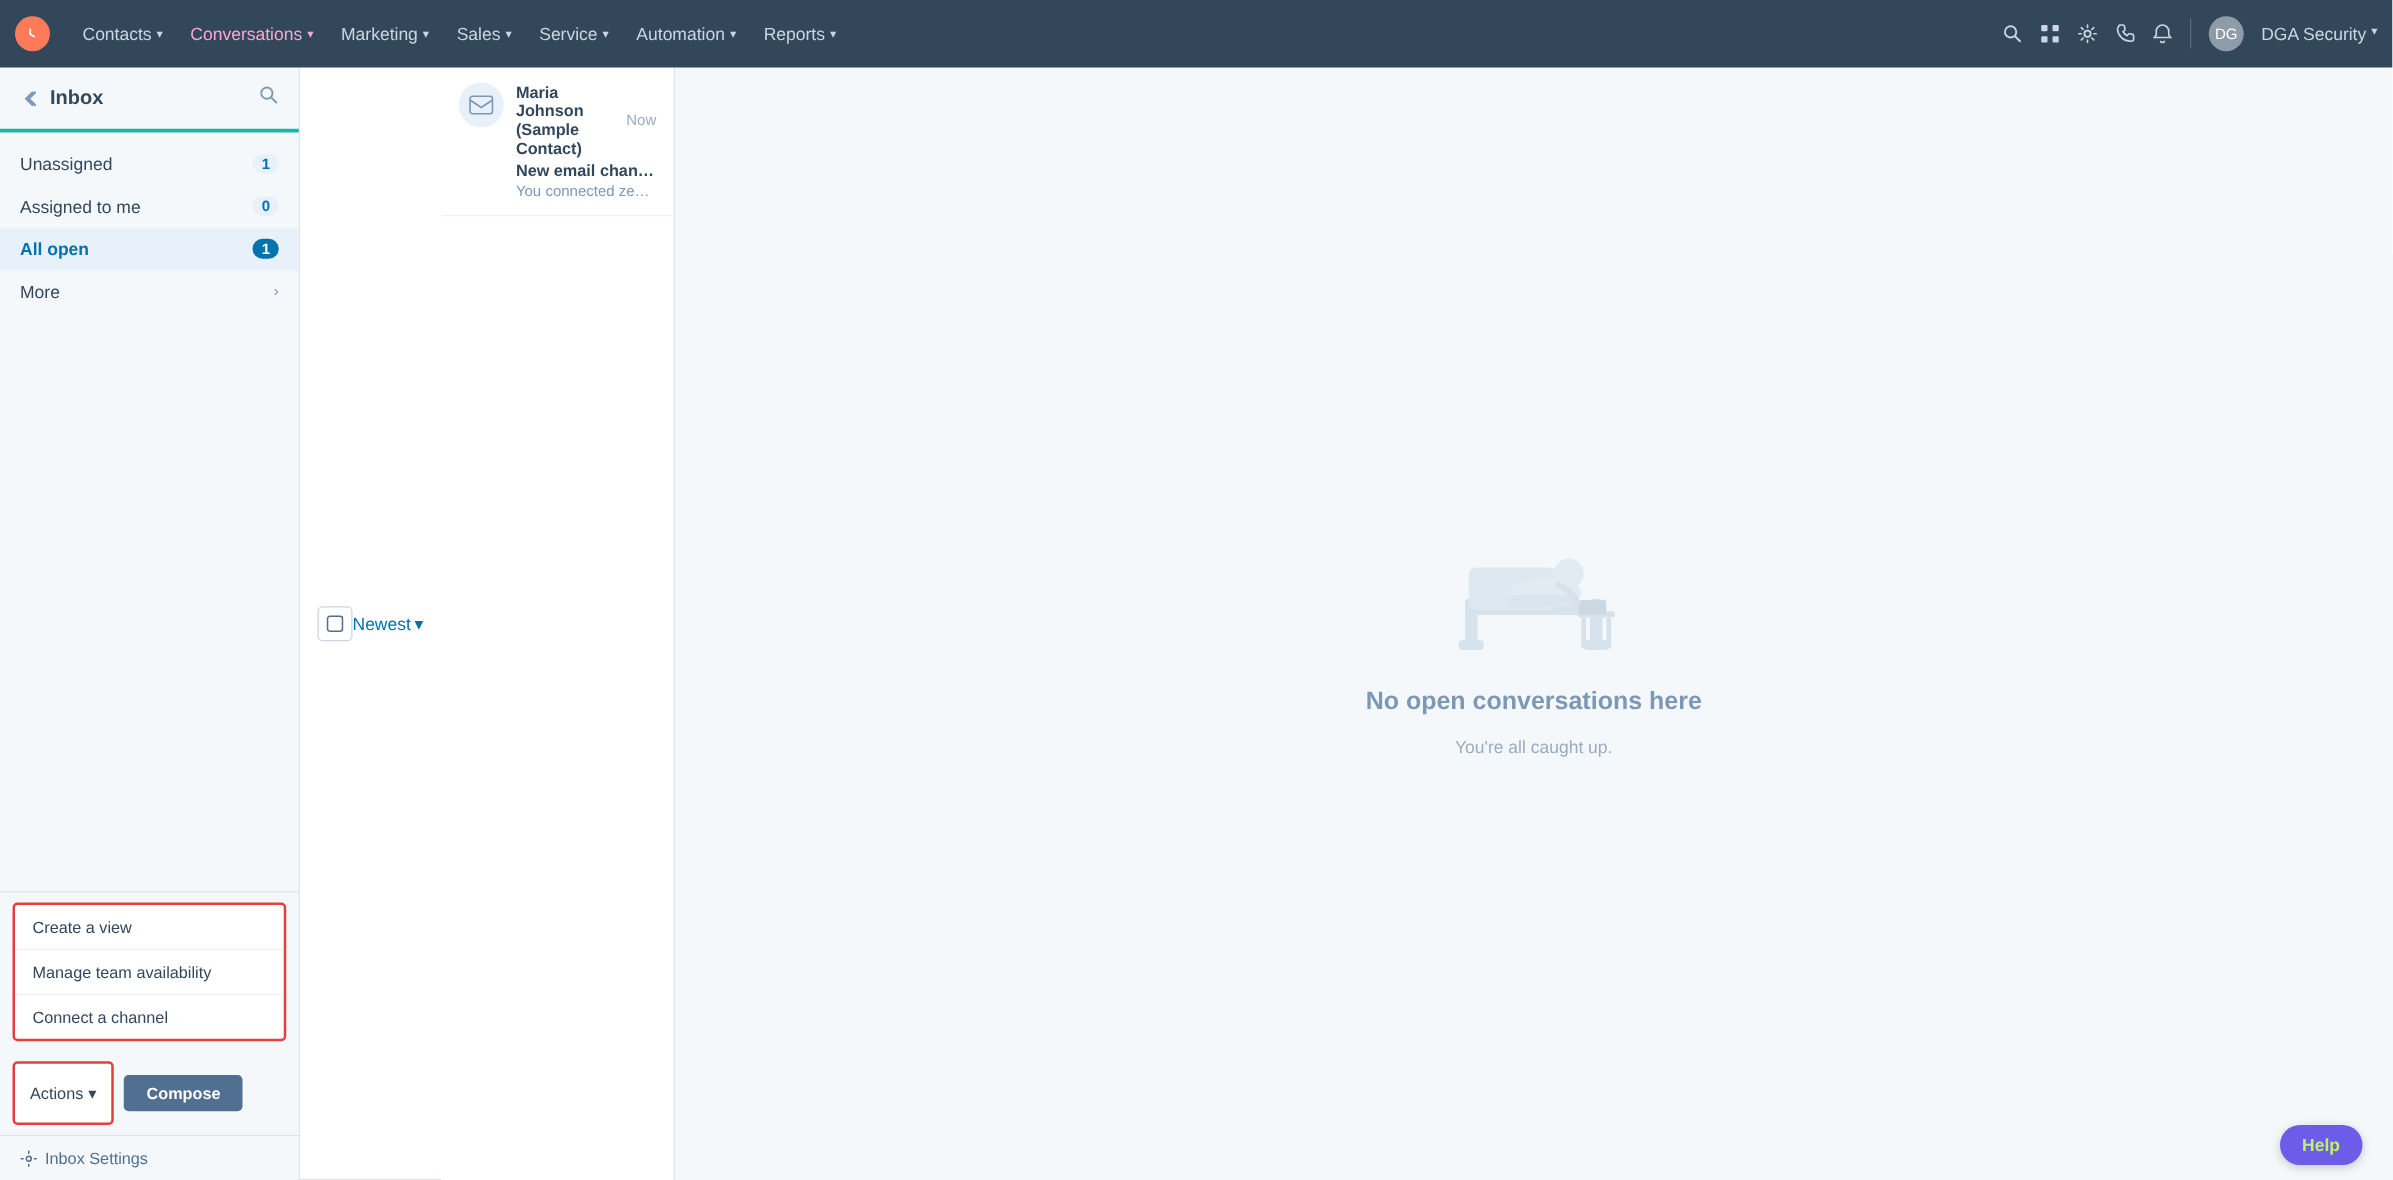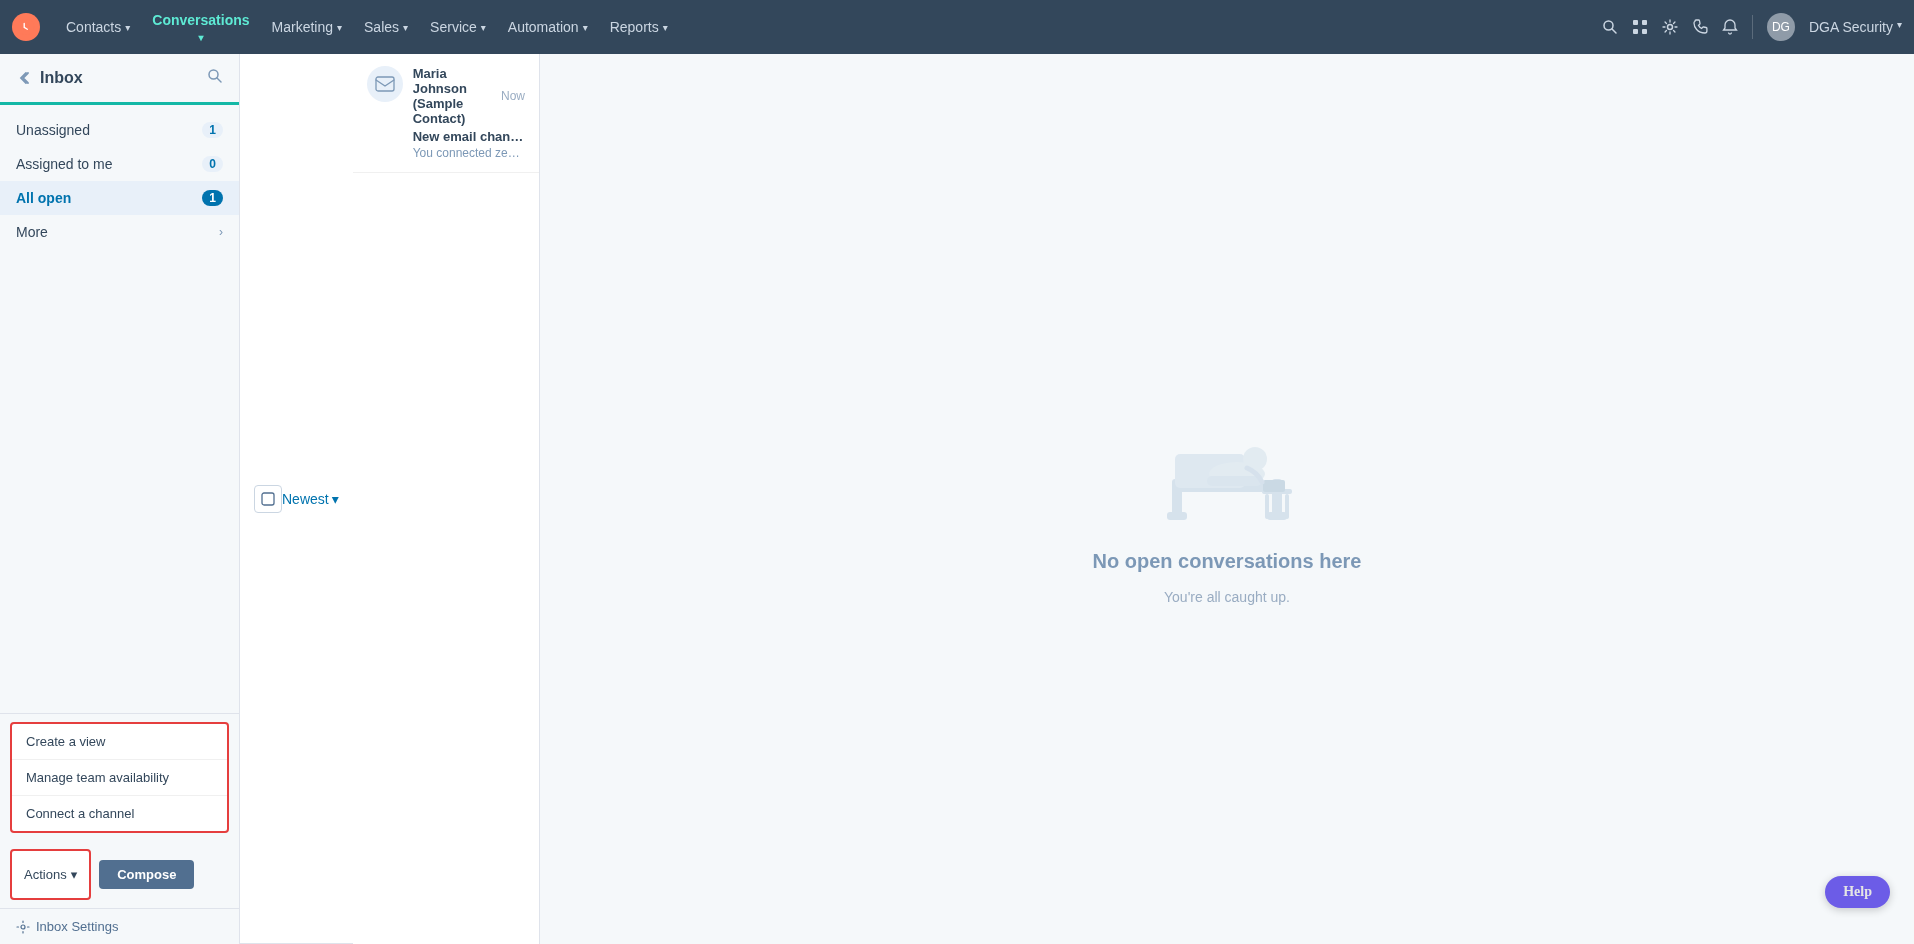--- a/index.html
+++ b/index.html
@@ -38,21 +38,21 @@
     }
     .nav-item {
       color: #cbd6e2;
       padding: 6px 10px;
       border-radius: 4px;
       cursor: pointer;
       font-size: 14px;
       display: flex; align-items: center; gap: 4px;
       white-space: nowrap;
     }
-    .nav-item.active { color: #5eead4; font-weight: 700; flex-direction: column; }
+    .nav-item.active { color: #f9a8d4; font-weight: 400; }
     .nav-chevron { font-size: 10px; }
     .nav-right {
       display: flex; align-items: center; gap: 14px; margin-left: auto;
     }
     .nav-icon-btn {
       color: #cbd6e2; cursor: pointer; font-size: 16px;
       display: flex; align-items: center;
     }
     .nav-divider { width: 1px; height: 24px; background: rgba(255,255,255,0.2); }
     .nav-avatar {
@@ -222,26 +222,25 @@
     }
     .empty-title {
       font-size: 20px; font-weight: 600; color: #7c98b6;
     }
     .empty-subtitle {
       font-size: 14px; color: #99acc2;
     }
 
     
     .help-btn {
-      position: fixed; bottom: 36px; right: 24px;
-      background: #6c5ce7; color: #e5e5e5;
+      position: fixed; bottom: 12px; right: 24px;
+      background: #6c5ce7; color: #bef264;
       border-radius: 20px; padding: 8px 18px;
       font-size: 14px; font-weight: 600; cursor: pointer;
       box-shadow: 0 2px 8px rgba(0,0,0,0.2);
-      font-family: Liberation Serif, serif;
     }
   </style>
 </head>
 <body>
 
 <nav class="top-nav">
   <div class="logo">
     <div class="hubspot-logo">
       <svg width="18" height="18" viewBox="0 0 20 20" fill="none">
         <circle cx="10" cy="10" r="9" fill="#ff7a59"></circle>

